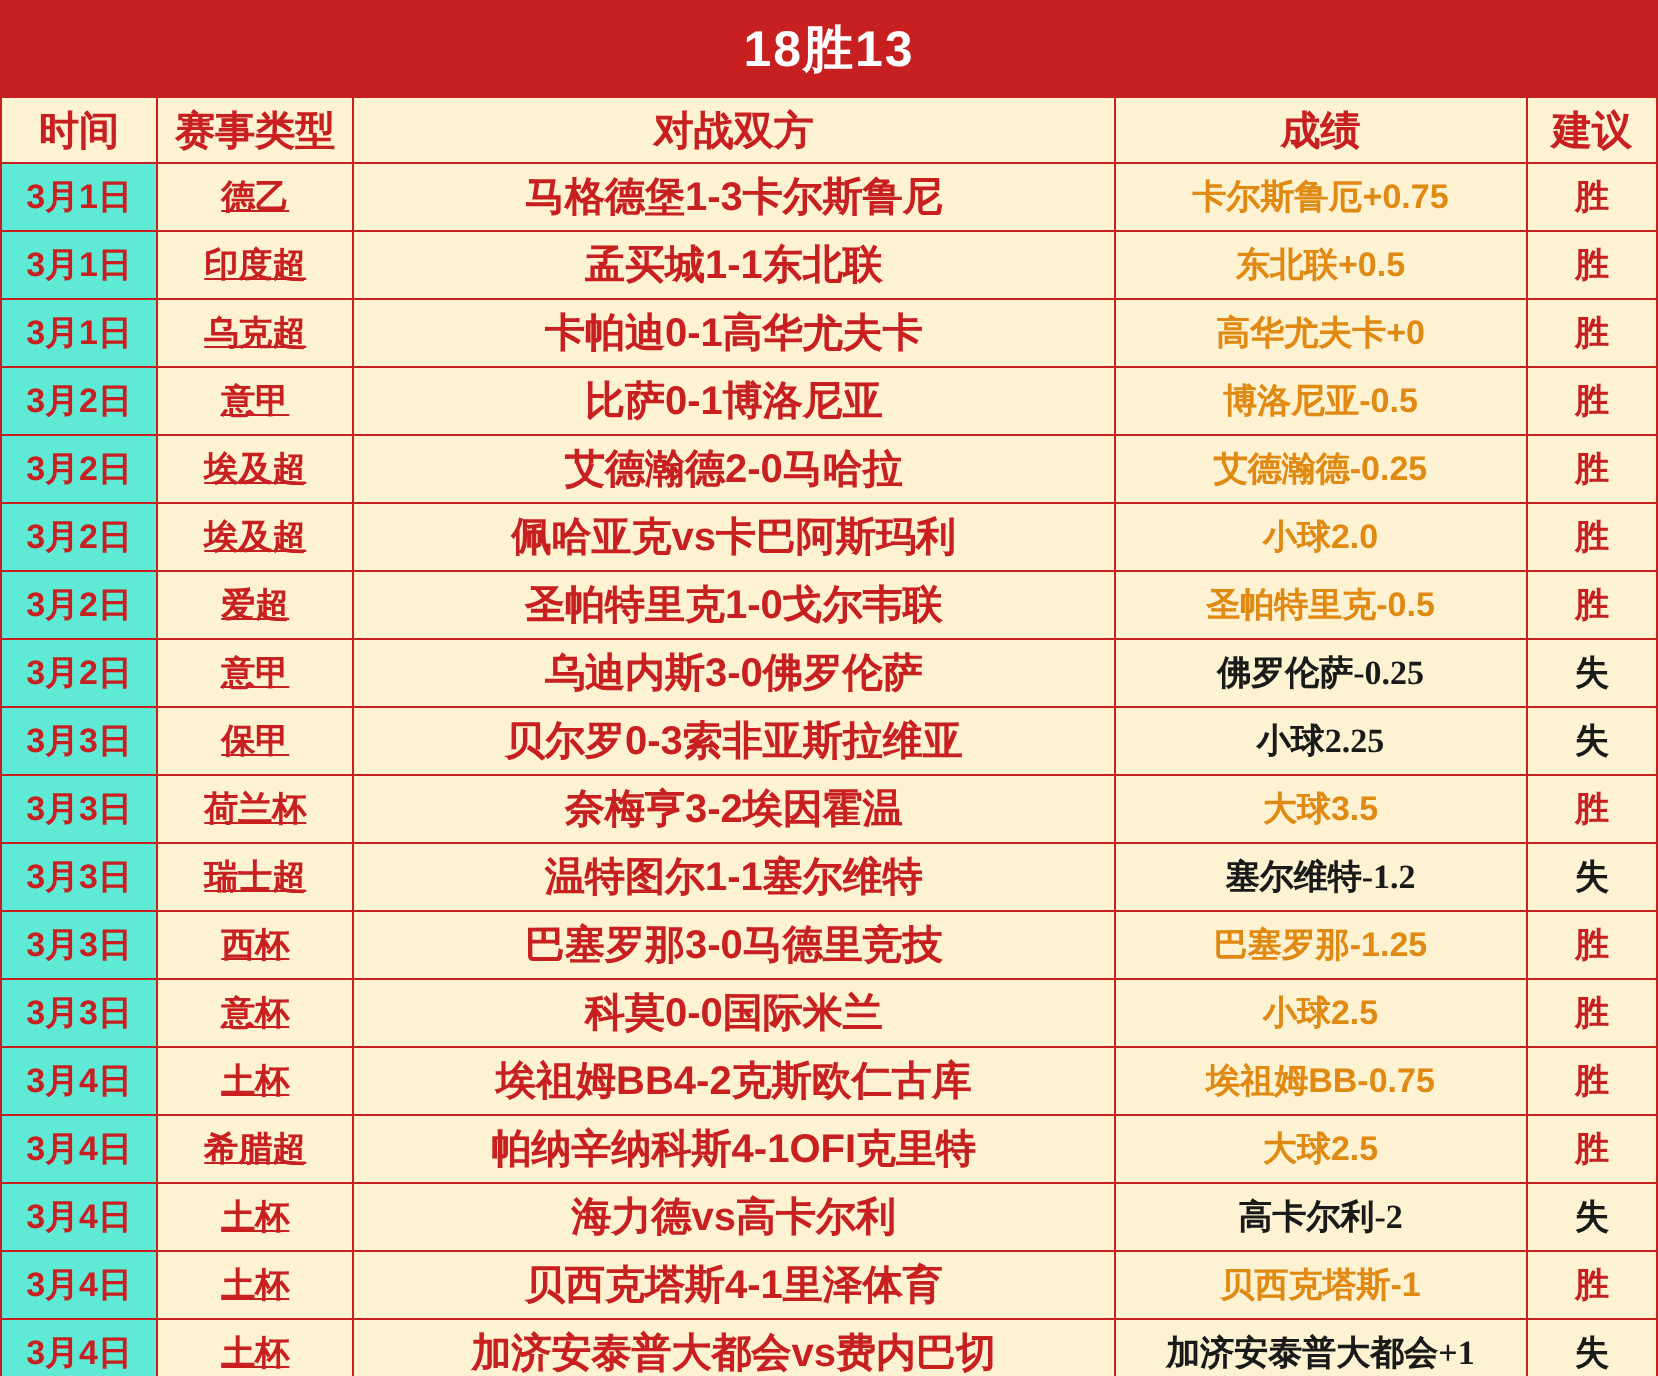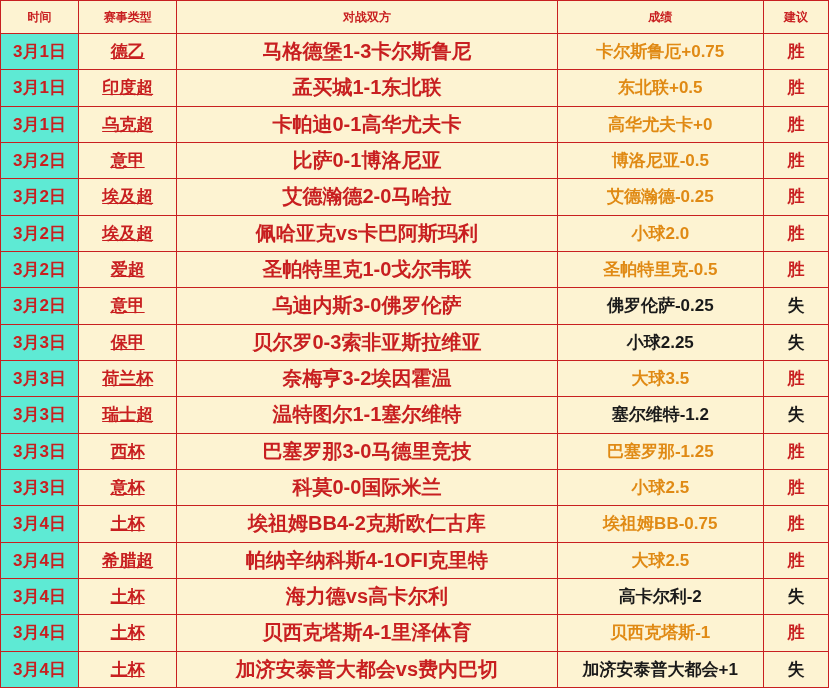--- a/index.html
+++ b/index.html
@@ -41,21 +41,21 @@
     border: 1px solid #c81f20;
     text-align: center;
     vertical-align: middle;
     padding: 0;
     overflow: hidden;
     white-space: nowrap;
   }
   thead th {
     background: #fdf3d2;
     color: #c81f20;
-    font-size: 12px;
+    font-size: 20px;
     font-weight: bold;
     height: 32px;
   }
   tbody td {
     height: 33px;
     font-size: 17px;
     font-weight: bold;
   }
   
   .col-date   { width: 78px; }
@@ -77,32 +77,35 @@
   td.c-match {
     background: #fdf3d2;
     color: #c81f20;
     font-size: 20px;
   }
   td.c-result {
     background: #fdf3d2;
     font-size: 17px;
   }
   td.c-result.win  { color: #e08a14; }
-  td.c-result.lose { color: #1a1a1a; }
+  td.c-result.lose { color: #1a1a1a; font-family: Liberation Serif, serif; }
   td.c-advice {
     background: #fdf3d2;
   }
   td.c-advice.win  { color: #c81f20; }
   td.c-advice.lose { color: #1a1a1a; }
 </style>
 </head>
 <body>
 
 <div class="sheet">
 
+  <div class="title-bar">
+    <span>18胜13</span>
+  </div>
 
   <table class="grid">
     <colgroup>
       <col class="col-date">
       <col class="col-league">
       <col class="col-match">
       <col class="col-result">
       <col class="col-advice">
     </colgroup>
     <thead>

